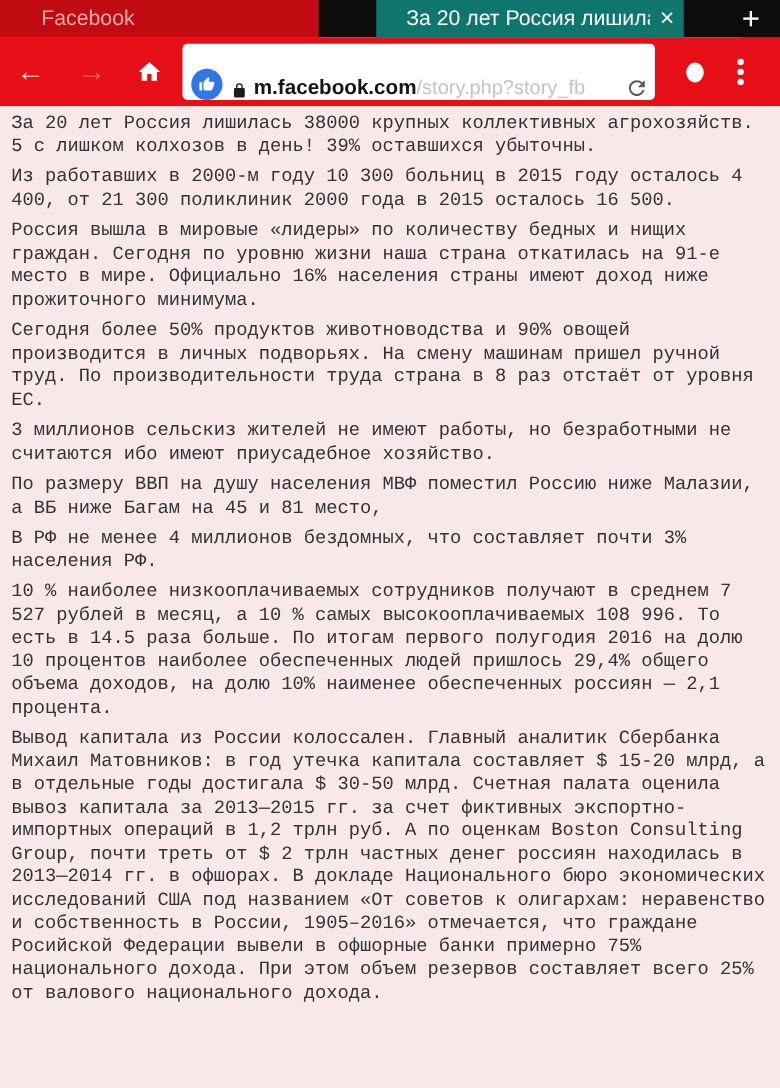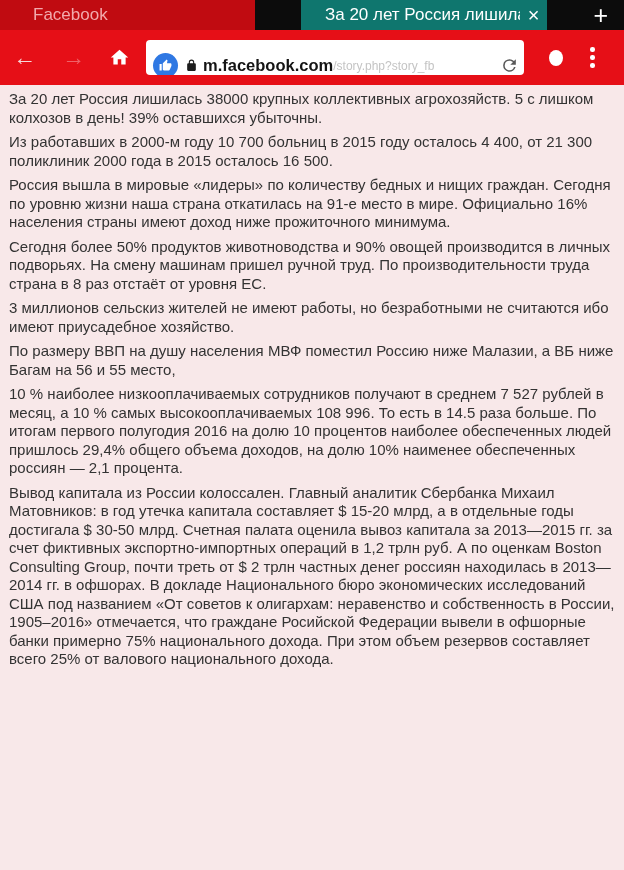--- a/index.html
+++ b/index.html
@@ -39,55 +39,55 @@
   
   .toolbar {
     height: 55px; background: #e60f17; display: flex;
     align-items: center; flex: 0 0 auto;
   }
   .nav-arrow { font-size: 23px; line-height: 1; }
   .back { color: #f6d9da; margin-left: 13px; }
   .fwd  { color: rgba(255,255,255,0.35); margin-left: 26px; }
   .home { margin-left: 24px; display: flex; }
   .urlbar {
-    margin-left: 16px; width: 378px; height: 35px; background: #ffffff;
-    border-radius: 4px; display: flex; align-items: center;
+    margin-left: 16px; width: 378px; height: 45px; background: #ffffff;
+    border-radius: 4px; display: flex; align-items: flex-end;
     padding: 16px 5px 0 7px; overflow: hidden;
   }
   .favicon {
     width: 25px; height: 25px; border-radius: 50%; background: #2f78e3;
     display: flex; align-items: center; justify-content: center; flex: 0 0 auto;
   }
   .lock { display: flex; margin-left: 7px; flex: 0 0 auto; }
   .domain {
     font-weight: bold; color: #141414; font-size: 16.5px;
     margin-left: 5px; white-space: nowrap; flex: 0 0 auto;
   }
   .path {
-    color: #c4c4c4; font-size: 12px; white-space: nowrap;
+    color: #c4c4c4; font-size: 16px; white-space: nowrap;
     overflow: hidden; flex: 1 1 auto; min-width: 0;
   }
   .refresh { display: flex; margin-left: 3px; flex: 0 0 auto; }
   .opera {
     width: 14px; height: 16px; border: 7px solid #ffffff;
     border-radius: 50%; margin-left: 25px; flex: 0 0 auto;
   }
   .dots {
     display: flex; flex-direction: column; gap: 3.5px;
     margin-left: 27px; flex: 0 0 auto;
   }
   .dots i { width: 4.5px; height: 4.5px; border-radius: 50%; background: #ffffff; }
 
   
   .content {
     flex: 1 1 auto; background: #f8e8e9; color: #333333;
     padding: 5px 9px 0 9px; font-size: 15px; line-height: 18.5px;
     overflow: hidden;
   }
-  .content p { margin: 0 0 6px 0; }
+  .content p { margin: 0 0 6px 0; font-family: Liberation Mono, monospace; }
 </style>
 </head>
 <body>
 
 <div class="screen">
 
   <div class="tabbar">
     <div class="tab tab-inactive">
       <span class="tab-label">Facebook</span>
     </div>
@@ -130,22 +130,23 @@
     <span class="opera"></span>
     <span class="dots">
         <i></i>
         <i></i>
         <i></i>
       </span>
   </div>
 
   <div class="content">
     <p>За 20 лет Россия лишилась 38000 крупных коллективных агрохозяйств. 5 с лишком колхозов в день! 39% оставшихся убыточны.</p>
-    <p>Из работавших в 2000-м году 10 700 больниц в 2015 году осталось 4 400, от 21 300 поликлиник 2000 года в 2015 осталось 16 500.</p>
+    <p>Из работавших в 2000-м году 10 300 больниц в 2015 году осталось 4 400, от 21 300 поликлиник 2000 года в 2015 осталось 16 500.</p>
     <p>Россия вышла в мировые «лидеры» по количеству бедных и нищих граждан. Сегодня по уровню жизни наша страна откатилась на 91-е место в мире. Официально 16% населения страны имеют доход ниже прожиточного минимума.</p>
     <p>Сегодня более 50% продуктов животноводства и 90% овощей производится в личных подворьях. На смену машинам пришел ручной труд. По производительности труда страна в 8 раз отстаёт от уровня ЕС.</p>
     <p>3 миллионов сельскиз жителей не имеют работы, но безработными не считаются ибо имеют приусадебное хозяйство.</p>
-    <p>По размеру ВВП на душу населения МВФ поместил Россию ниже Малазии, а ВБ ниже Багам на 56 и 55 место,</p>
+    <p>По размеру ВВП на душу населения МВФ поместил Россию ниже Малазии, а ВБ ниже Багам на 45 и 81 место,</p>
+    <p>В РФ не менее 4 миллионов бездомных, что составляет почти 3% населения РФ.</p>
     <p>10 % наиболее низкооплачиваемых сотрудников получают в среднем 7 527 рублей в месяц, а 10 % самых высокооплачиваемых 108 996. То есть в 14.5 раза больше. По итогам первого полугодия 2016 на долю 10 процентов наиболее обеспеченных людей пришлось 29,4% общего объема доходов, на долю 10% наименее обеспеченных россиян — 2,1 процента.</p>
     <p>Вывод капитала из России колоссален. Главный аналитик Сбербанка Михаил Матовников: в год утечка капитала составляет $ 15-20 млрд, а в отдельные годы достигала $ 30-50 млрд. Счетная палата оценила вывоз капитала за 2013—2015 гг. за счет фиктивных экспортно-импортных операций в 1,2 трлн руб. А по оценкам Boston Consulting Group, почти треть от $ 2 трлн частных денег россиян находилась в 2013—2014 гг. в офшорах. В докладе Национального бюро экономических исследований США под названием «От советов к олигархам: неравенство и собственность в России, 1905–2016» отмечается, что граждане Росийской Федерации вывели в офшорные банки примерно 75% национального дохода. При этом объем резервов составляет всего 25% от валового национального дохода.</p>
   </div>
 
 </div>
 
 </body></html>

